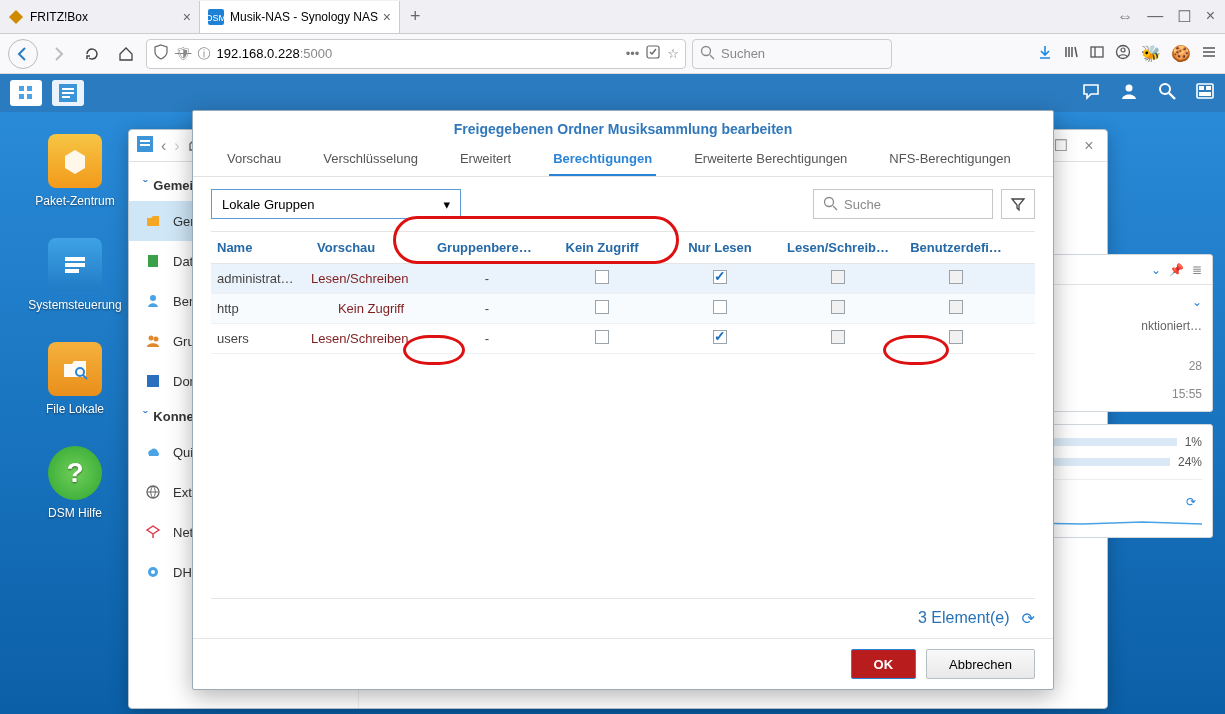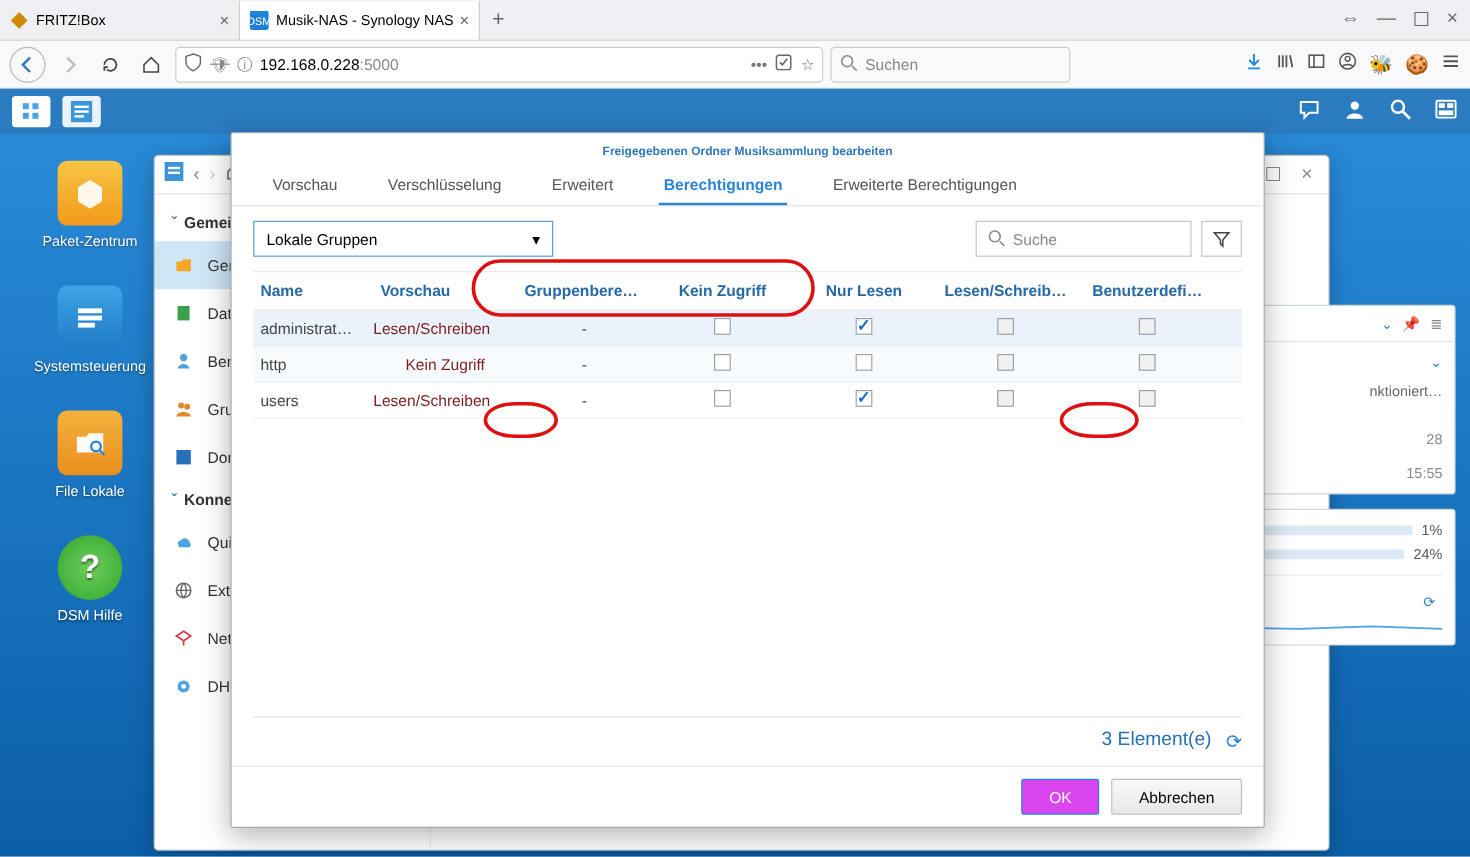--- a/index.html
+++ b/index.html
@@ -48,21 +48,21 @@
 
   
   .widget-panel { position: absolute; right: 12px; top: 180px; width: 320px; }
   .widget { background: #fff; border: 1px solid #cfd6dc; border-radius: 3px; margin-bottom: 12px; font-size: 12px; overflow: hidden; }
   .widget-head { height: 30px; display: flex; align-items: center; padding: 0 10px; border-bottom: 1px solid #e3e3e3; }
   .widget-head .whspacer { flex: 1; }
   .widget-body { padding: 10px; color: #555; }
 
   
   .dialog { position: absolute; left: 192px; top: 36px; width: 862px; height: 580px; background: #fff; border: 1px solid #9aaab6; border-radius: 2px; box-shadow: 0 6px 24px rgba(0,0,0,.3); display: flex; flex-direction: column; }
-  .dialog-title { text-align: center; font-size: 10px; color: #3078bb; font-weight: bold; padding: 10px 0 6px; }
+  .dialog-title { text-align: center; font-size: 14px; color: #3078bb; font-weight: bold; padding: 10px 0 6px; }
   .dialog-tabs { display: flex; gap: 34px; padding: 0 30px 0 30px; font-size: 13px; color: #555; border-bottom: 1px solid #e2e2e2; }
   .dialog-tab { padding: 8px 4px; cursor: pointer; position: relative; }
   .dialog-tab.active { color: #2a84d8; font-weight: bold; border-bottom: 2px solid #2a84d8; }
 
   .dialog-toolbar { display: flex; align-items: center; padding: 12px 18px; gap: 8px; }
   .dropdown { width: 250px; height: 30px; border: 1px solid #5b9bd5; display: flex; align-items: center; padding: 0 10px; font-size: 13px; background: #fff; position: relative; cursor: pointer; }
   .dropdown .dd-chev { margin-left: auto; }
   .search-field { margin-left: auto; width: 180px; height: 30px; border: 1px solid #c7c7c7; display: flex; align-items: center; padding: 0 8px; font-size: 13px; color: #888; gap: 6px; }
   .filter-btn { width: 34px; height: 30px; border: 1px solid #c7c7c7; display: inline-flex; align-items: center; justify-content: center; cursor: pointer; }
 
@@ -81,21 +81,21 @@
   .cbox { display: inline-block; width: 14px; height: 14px; border: 1px solid #9aa3aa; background: #fff; position: relative; }
   .cbox.chk::after { content: "✓"; position: absolute; left: 0; top: -3px; color: #1a6fc0; font-size: 14px; font-weight: bold; }
   .cbox.rd { background: #f1f1f1; }
 
   .dialog-footer { margin-top: auto; padding: 10px 18px; border-top: 1px solid #e5e5e5; display: flex; gap: 10px; align-items: center; }
   .status-row { margin: 0 18px; padding: 10px 0; display: flex; border-top: 1px solid #e5e5e5; justify-content: space-between; }
   .status-row .srspacer { flex: 1; }
   .status-row .count { color: #2772b6; }
   .status-row .refresh { color: #2a84d8; margin-left: 12px; cursor: pointer; }
   .btn { height: 30px; padding: 0 22px; border: 1px solid #b7bfc6; background: linear-gradient(#f9f9f9,#e8e8e8); font-size: 13px; cursor: pointer; border-radius: 2px; }
-  .btn.primary { background: #d946ef; border-color: #2a84d8; color: #fff; }
+  .btn.primary { background: #b91c1c; border-color: #2a84d8; color: #fff; font-weight: bold; }
   .footer-spacer { flex: 1; }
 
   
   .anno { position: absolute; border: 3px solid #d11; border-radius: 50%/60%; pointer-events: none; }
   .anno-combo { left: 200px; top: 105px; width: 286px; height: 48px; border-radius: 24px; }
   .anno-users { left: 210px; top: 224px; width: 62px; height: 30px; }
   .anno-check { left: 690px; top: 224px; width: 66px; height: 30px; }
 
   svg.miniicon { width: 16px; height: 16px; }
 </style>
@@ -447,20 +447,21 @@
   </div>
 
   <div class="dialog">
     <div class="dialog-title">Freigegebenen Ordner Musiksammlung bearbeiten</div>
     <div class="dialog-tabs">
       <div class="dialog-tab">Vorschau</div>
       <div class="dialog-tab">Verschlüsselung</div>
       <div class="dialog-tab">Erweitert</div>
       <div class="dialog-tab active">Berechtigungen</div>
       <div class="dialog-tab">Erweiterte Berechtigungen</div>
+      <div class="dialog-tab">NFS-Berechtigungen</div>
     </div>
 
     <div class="dialog-toolbar">
       <div class="dropdown">
         <span>Lokale Gruppen</span>
         <span class="dd-chev">▾</span>
       </div>
       <div class="search-field">
         <span>
           <svg class="miniicon" viewBox="0 0 16 16">

